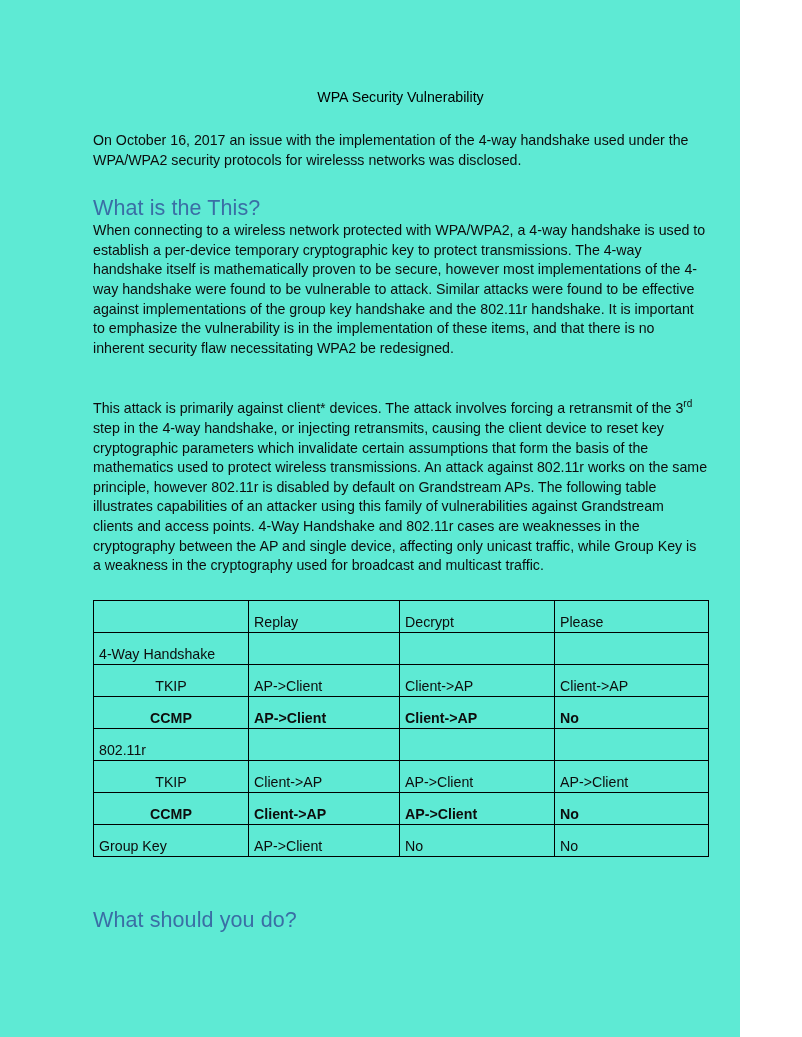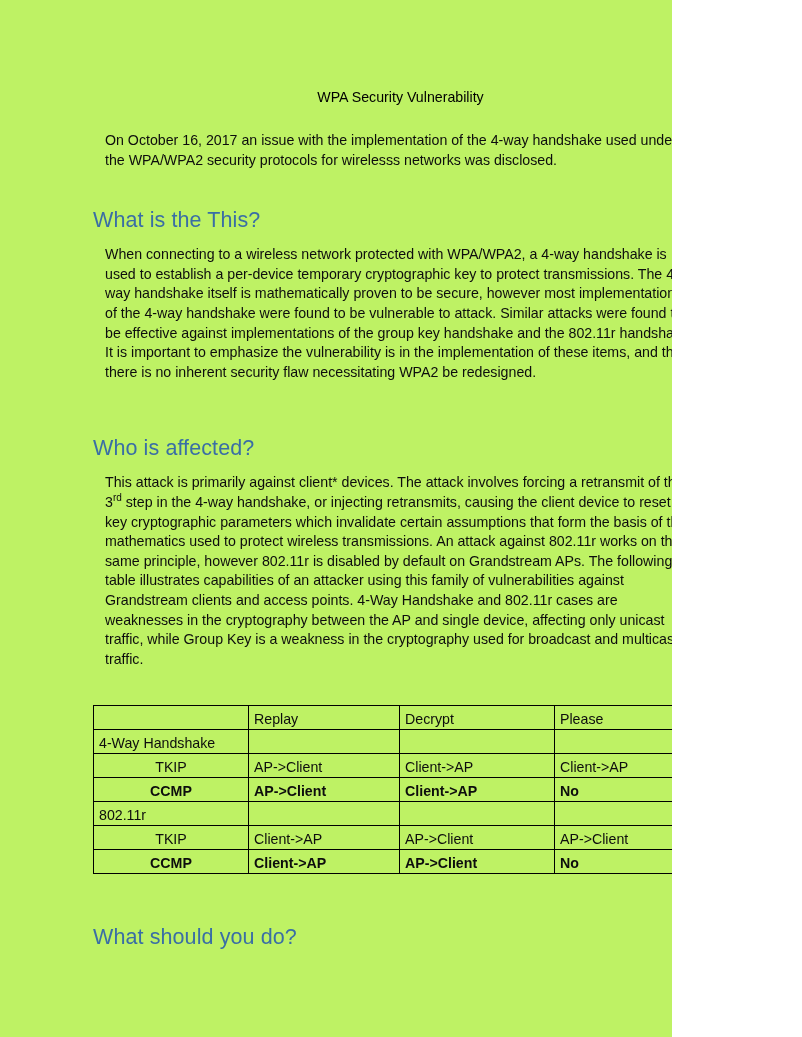--- a/index.html
+++ b/index.html
@@ -6,44 +6,44 @@
   html, body {
     margin: 0;
     padding: 0;
     background: #ffffff;
   }
   body {
     font-family: "Liberation Sans", "DejaVu Sans", sans-serif;
   }
   .page {
     position: relative;
-    width: 672px;
+    width: 740px;
     height: 1037px;
-    background: #bef264;
+    background: #5eead4;
     overflow: hidden;
     box-sizing: border-box;
   }
   .content {
     position: absolute;
     left: 93px;
     top: 88px;
     width: 615px;
   }
   .doc-title {
     text-align: center;
     font-size: 14.2px;
     line-height: 18px;
     color: #000000;
     margin: 0 0 25px 0;
   }
   p.body-text {
     font-size: 14.2px;
     line-height: 19.6px;
     color: #0d0d0d;
-    margin: 12px;
+    margin: 0;
     text-align: left;
   }
   h2.section-head {
     font-size: 21.5px;
     line-height: 26px;
     font-weight: normal;
     color: #3a6ea5;
     margin: 0;
     padding: 0;
     letter-spacing: 0.1px;
@@ -61,21 +61,21 @@
   table.cap-table {
     border-collapse: collapse;
     width: 615px;
     table-layout: fixed;
     font-size: 14.2px;
     color: #0d0d0d;
   }
   table.cap-table td, table.cap-table th {
     border: 1px solid #000000;
     height: 20px;
-    padding: 4px 0 0 5px;
+    padding: 12px 0 0 5px;
     font-weight: normal;
     text-align: left;
     vertical-align: middle;
     line-height: 19px;
     box-sizing: border-box;
     overflow: hidden;
     white-space: nowrap;
     margin-left: 6px;
   }
   table.cap-table col.c1 { width: 155px; }
@@ -108,21 +108,20 @@
     <p class="body-text">On October 16, 2017 an issue with the implementation of the 4-way handshake used under the WPA/WPA2 security protocols for wirelesss networks was disclosed.</p>
 
     <div class="gap-lg"></div>
 
     <h2 class="section-head">What is the This?</h2>
     <p class="body-text">When connecting to a wireless network protected with WPA/WPA2, a 4-way handshake is used to establish a per-device temporary cryptographic key to protect transmissions.  The 4-way handshake itself is mathematically proven to be secure, however most implementations of the 4-way handshake were found to be vulnerable to attack.  Similar attacks were found to be effective against implementations of the group key handshake and the 802.11r handshake.  It is important to emphasize the vulnerability is in the implementation of these items, and that there is no inherent security flaw necessitating WPA2 be redesigned.</p>
 
     <div class="gap-lg"></div>
     <div class="gap-md"></div>
 
-    <h2 class="section-head">Who is affected?</h2>
     <p class="body-text"><span>This attack is primarily against client* devices.  The attack involves forcing a retransmit of the 3</span><sup>rd</sup><span> step in the 4-way handshake, or injecting retransmits, causing the client device to reset key cryptographic parameters which invalidate certain assumptions that form the basis of the mathematics used to protect wireless transmissions.  An attack against 802.11r works on the same principle, however 802.11r is disabled by default on Grandstream APs.  The following table illustrates capabilities of an attacker using this family of vulnerabilities against Grandstream clients and access points.  4-Way Handshake and 802.11r cases are weaknesses in the cryptography between the AP and single device, affecting only unicast traffic, while Group Key is a weakness in the cryptography used for broadcast and multicast traffic.</span></p>
 
     <div class="gap-md"></div>
     <div class="gap-sm"></div>
 
     <table class="cap-table">
       <colgroup>
         <col class="c1">
           <col class="c2">
           <col class="c3">
@@ -166,20 +165,26 @@
           <td>Client-&gt;AP</td>
           <td>AP-&gt;Client</td>
           <td>AP-&gt;Client</td>
         </tr>
         <tr class="sub-row-second">
           <td class="indent-label">CCMP</td>
           <td>Client-&gt;AP</td>
           <td>AP-&gt;Client</td>
           <td>No</td>
         </tr>
+        <tr>
+          <td>Group Key</td>
+          <td>AP-&gt;Client</td>
+          <td>No</td>
+          <td>No</td>
+        </tr>
       </tbody>
     </table>
 
     <div class="gap-lg"></div>
 
 
     <div class="gap-lg"></div>
 
     <h2 class="section-head">What should you do?</h2>
 

